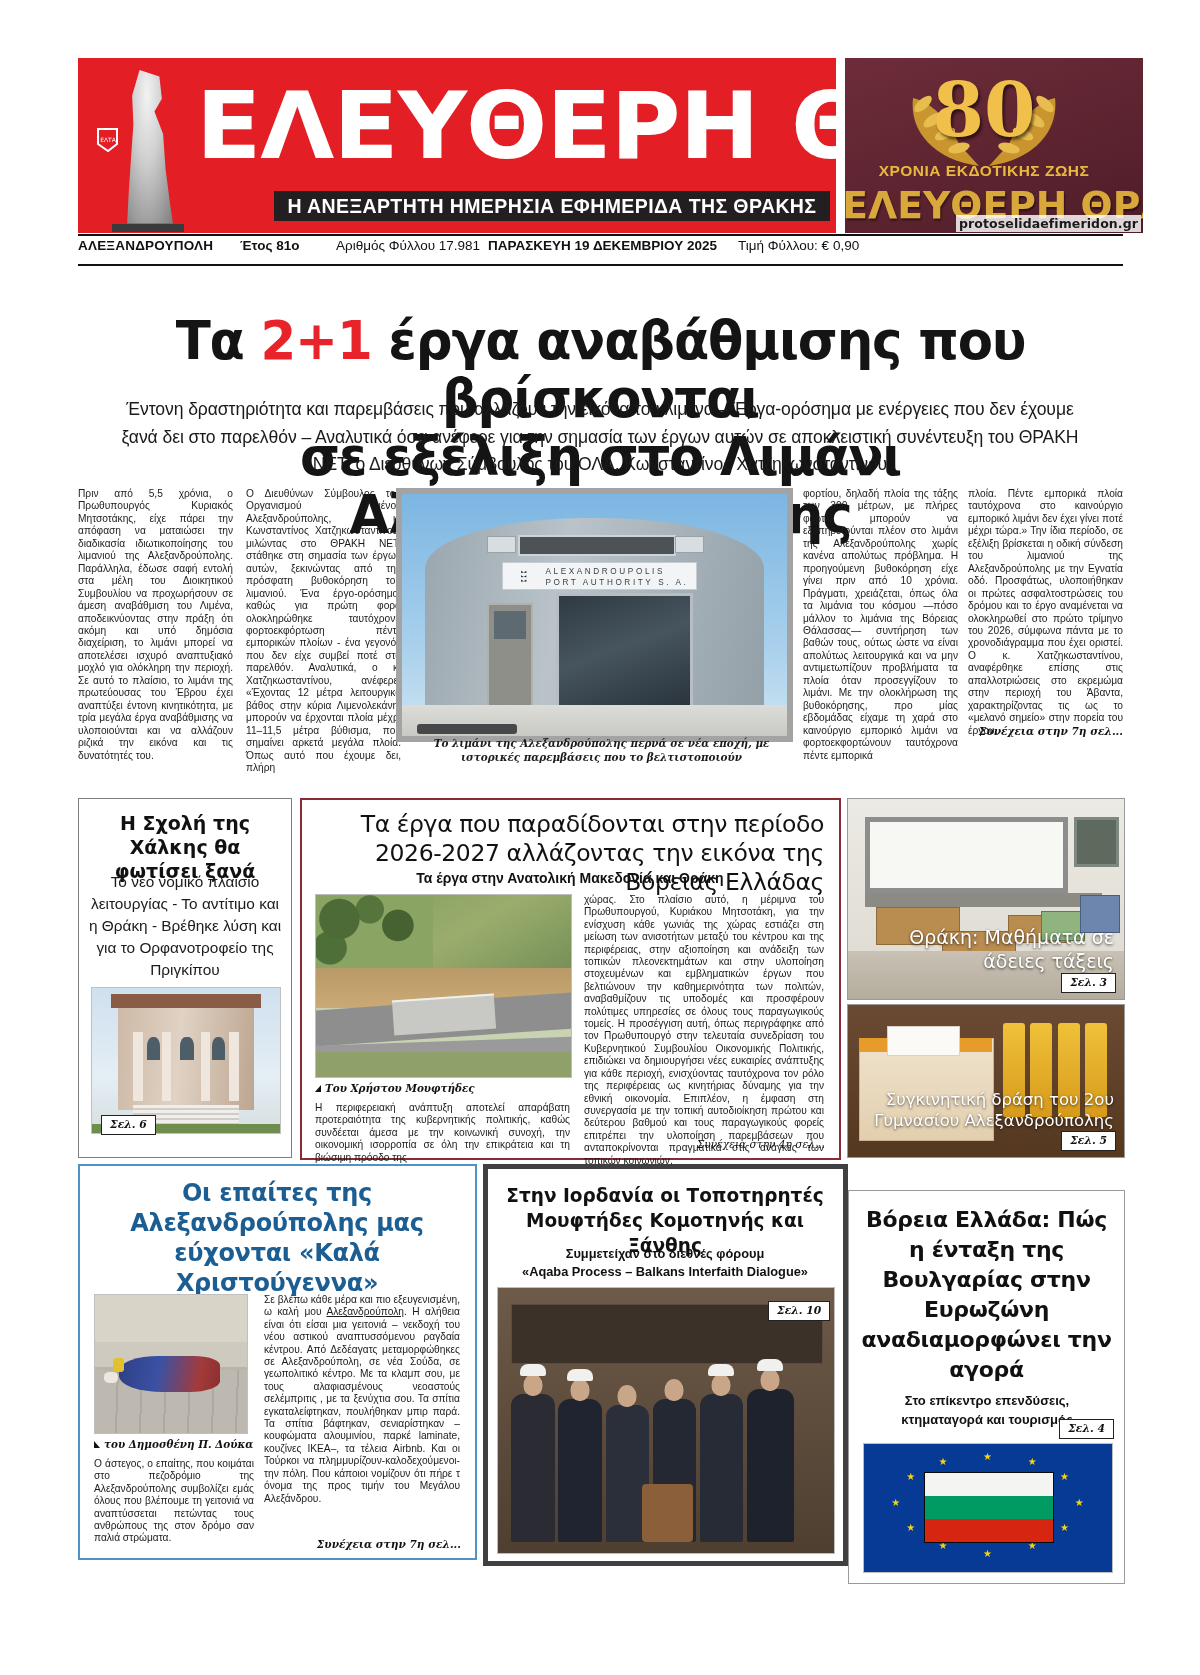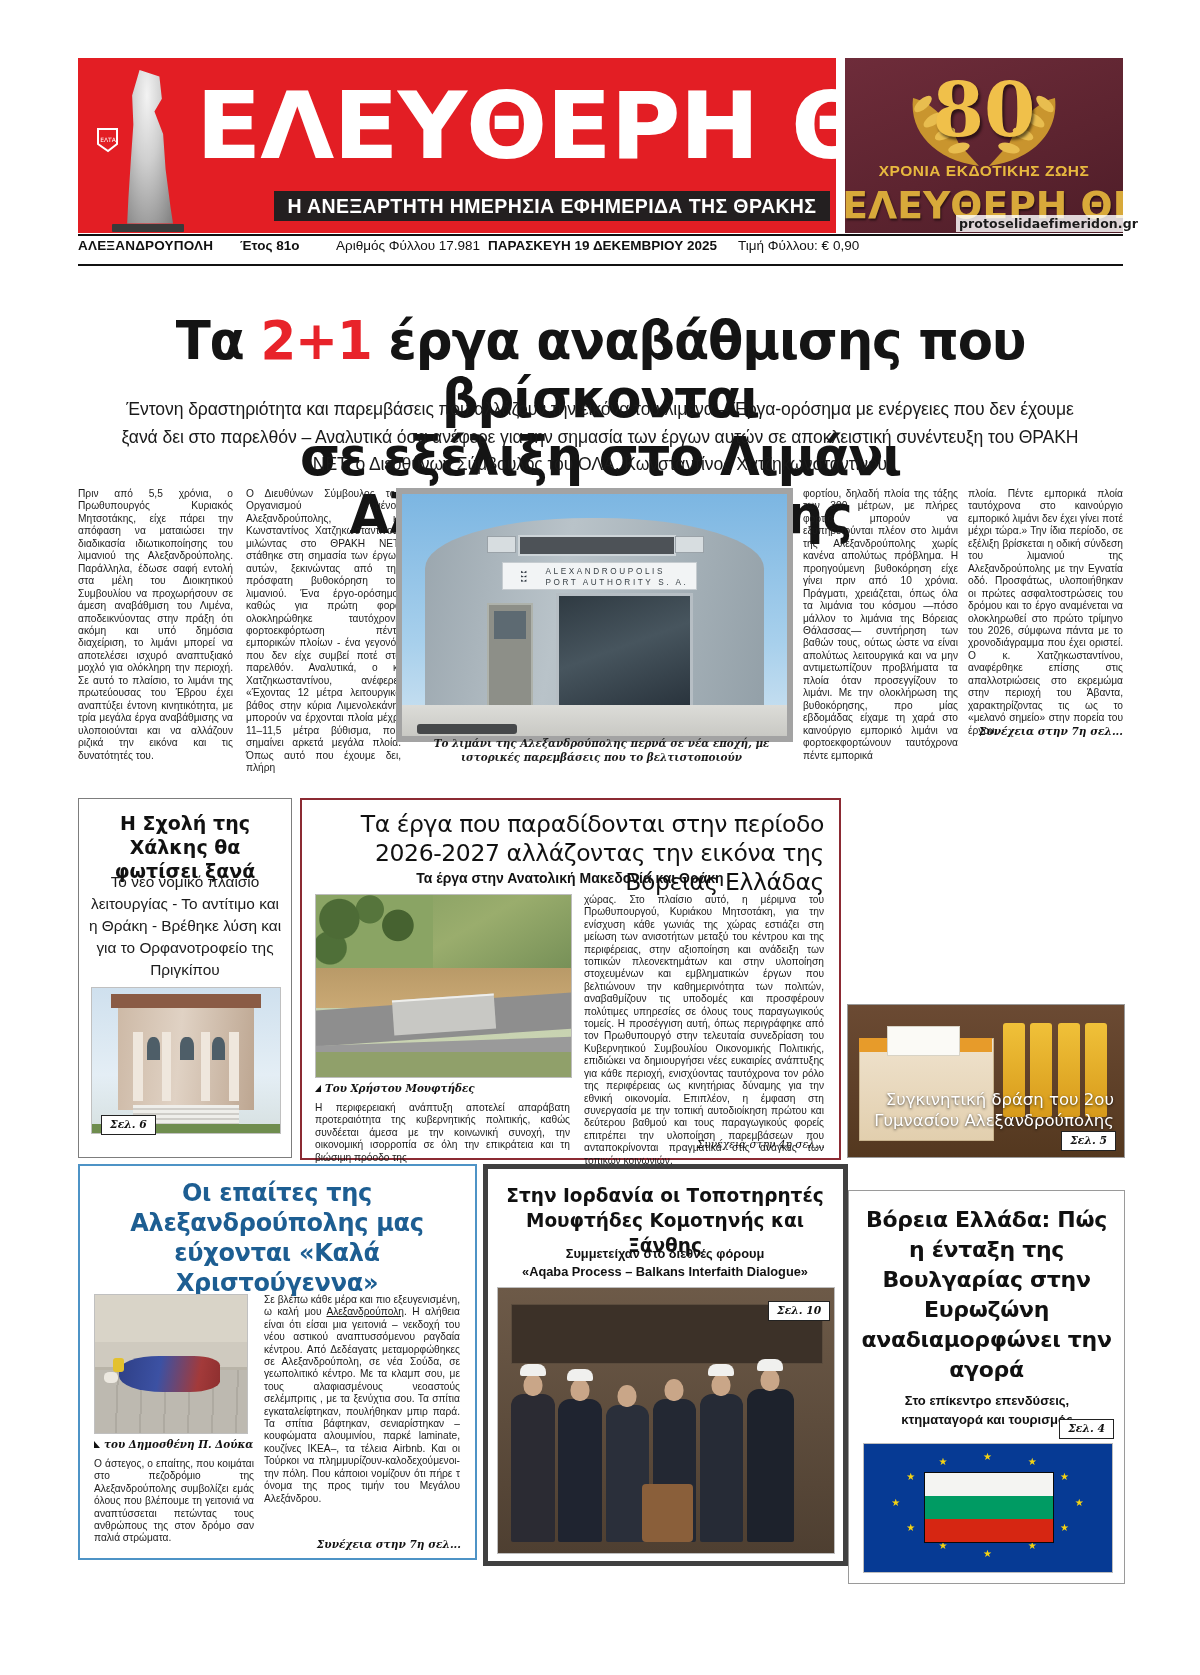--- a/index.html
+++ b/index.html
@@ -25,21 +25,21 @@
   .elta svg{display:block;}
   .mast-title{position:absolute;left:118px;top:16px;width:640px;height:110px;
      color:#fff;font-weight:bold;font-size:92px;line-height:106px;letter-spacing:-1px;
      font-family:"DejaVu Sans",sans-serif;white-space:nowrap;
      transform:scaleX(1.04);transform-origin:left center;}
   .mast-sub{position:absolute;left:196px;top:133px;width:556px;height:30px;background:#231f20;
      color:#fff;font-weight:bold;font-size:19.5px;line-height:30px;text-align:center;letter-spacing:.4px;}
 
   
   .badge80{position:absolute;left:845px;top:58px;width:278px;height:175px;
-     background:linear-gradient(160deg,#6e2c3a 0%,#5d2430 55%,#4e1d28 100%);overflow:hidden;}
+     background:linear-gradient(160deg,#6e2c3a 0%,#5d2430 55%,#4e1d28 100%);overflow:hidden;padding-left:20px;}
   .b80-num{position:absolute;left:0;top:12px;width:278px;text-align:center;
      font-family:"DejaVu Serif",serif;font-weight:bold;font-size:74px;line-height:80px;
      color:#f0c04a;text-shadow:2px 3px 3px rgba(0,0,0,.55);}
   .wreath{position:absolute;left:42px;top:16px;width:194px;height:96px;}
   .b80-lbl{position:absolute;left:0;top:104px;width:278px;text-align:center;
      font-size:15.5px;font-weight:bold;color:#e8b93f;letter-spacing:.5px;}
   .b80-name{position:absolute;left:0;top:126px;width:278px;text-align:center;
      font-family:"DejaVu Sans",sans-serif;font-weight:bold;font-size:37px;line-height:44px;color:#d8a93a;
      text-shadow:1px 2px 2px rgba(0,0,0,.5);white-space:nowrap;transform:scaleX(1.02);}
   .watermark{position:absolute;left:956px;top:215px;font-size:12.5px;font-weight:bold;
@@ -381,20 +381,35 @@
       <div class="ae-low"></div>
     </div>
     <div class="proj-credit">
       <span class="tri"></span><span>Του Χρήστου Μουφτήδες</span>
     </div>
     <div class="proj-tl">Η περιφερειακή ανάπτυξη αποτελεί απαράβατη προτεραιότητα της κυβερνητικής πολιτικής, καθώς συνδέεται άμεσα με την κοινωνική συνοχή, την οικονομική ισορροπία σε όλη την επικράτεια και τη βιώσιμη πρόοδο της</div>
     <div class="proj-tr">χώρας. Στο πλαίσιο αυτό, η μέριμνα του Πρωθυπουργού, Κυριάκου Μητσοτάκη, για την ενίσχυση κάθε γωνιάς της χώρας εστιάζει στη μείωση των ανισοτήτων μεταξύ του κέντρου και της περιφέρειας, στην αξιοποίηση και ανάδειξη των τοπικών πλεονεκτημάτων και στην υλοποίηση στοχευμένων και εμβληματικών έργων που βελτιώνουν την καθημερινότητα των πολιτών, αναβαθμίζουν τις υποδομές και προσφέρουν πολύτιμες υπηρεσίες σε όλους τους παραγωγικούς τομείς. Η προσέγγιση αυτή, όπως περιγράφηκε  από τον Πρωθυπουργό στην τελευταία συνεδρίαση του Κυβερνητικού Συμβουλίου Οικονομικής Πολιτικής, επιδιώκει να δημιουργήσει νέες ευκαιρίες ανάπτυξης για κάθε περιοχή, ενισχύοντας ταυτόχρονα τον ρόλο της περιφέρειας ως κινητήριας δύναμης για την εθνική οικονομία. Επιπλέον, η έμφαση στη συνεργασία με την τοπική αυτοδιοίκηση πρώτου και δεύτερου βαθμού και τους παραγωγικούς φορείς επιτρέπει την υλοποίηση παρεμβάσεων που ανταποκρίνονται πραγματικά στις ανάγκες των τοπικών κοινωνιών.</div>
     <div class="proj-cont">Συνέχεια στην 4η σελ...</div>
   </div>
 
+  <div class="box-class">
+    <div class="cl-wall"></div>
+    <div class="cl-board"></div>
+    <div class="cl-cab"></div>
+    <div class="cl-bench"></div>
+    <div class="cl-desk" style="left:10%;top:54%;width:30%;height:18%;"></div>
+    <div class="cl-desk" style="left:34%;top:66%;width:26%;height:14%;"></div>
+    <div class="cl-desk" style="left:58%;top:58%;width:22%;height:13%;"></div>
+    <div class="cl-chair" style="left:46%;top:76%;width:18%;height:16%;"></div>
+    <div class="cl-chair" style="left:70%;top:56%;width:15%;height:14%;"></div>
+    <div class="cl-chair blue" style="left:84%;top:48%;width:14%;height:18%;"></div>
+    <div class="cl-floor"></div>
+    <div class="ov-cap">Θράκη: Μαθήματα σε άδειες τάξεις</div>
+    <div class="sel-tag" style="right:8px;bottom:6px;">Σελ. 3</div>
+  </div>
 
   <div class="box-aid">
     <div class="ad-bg"></div>
     <div class="ad-oil" style="left:56%"></div>
     <div class="ad-oil" style="left:66%"></div>
     <div class="ad-oil" style="left:76%"></div>
     <div class="ad-oil" style="left:86%"></div>
     <div class="ad-box"></div>
     <div class="ad-stripe"></div>
     <div class="ad-paper"></div>

